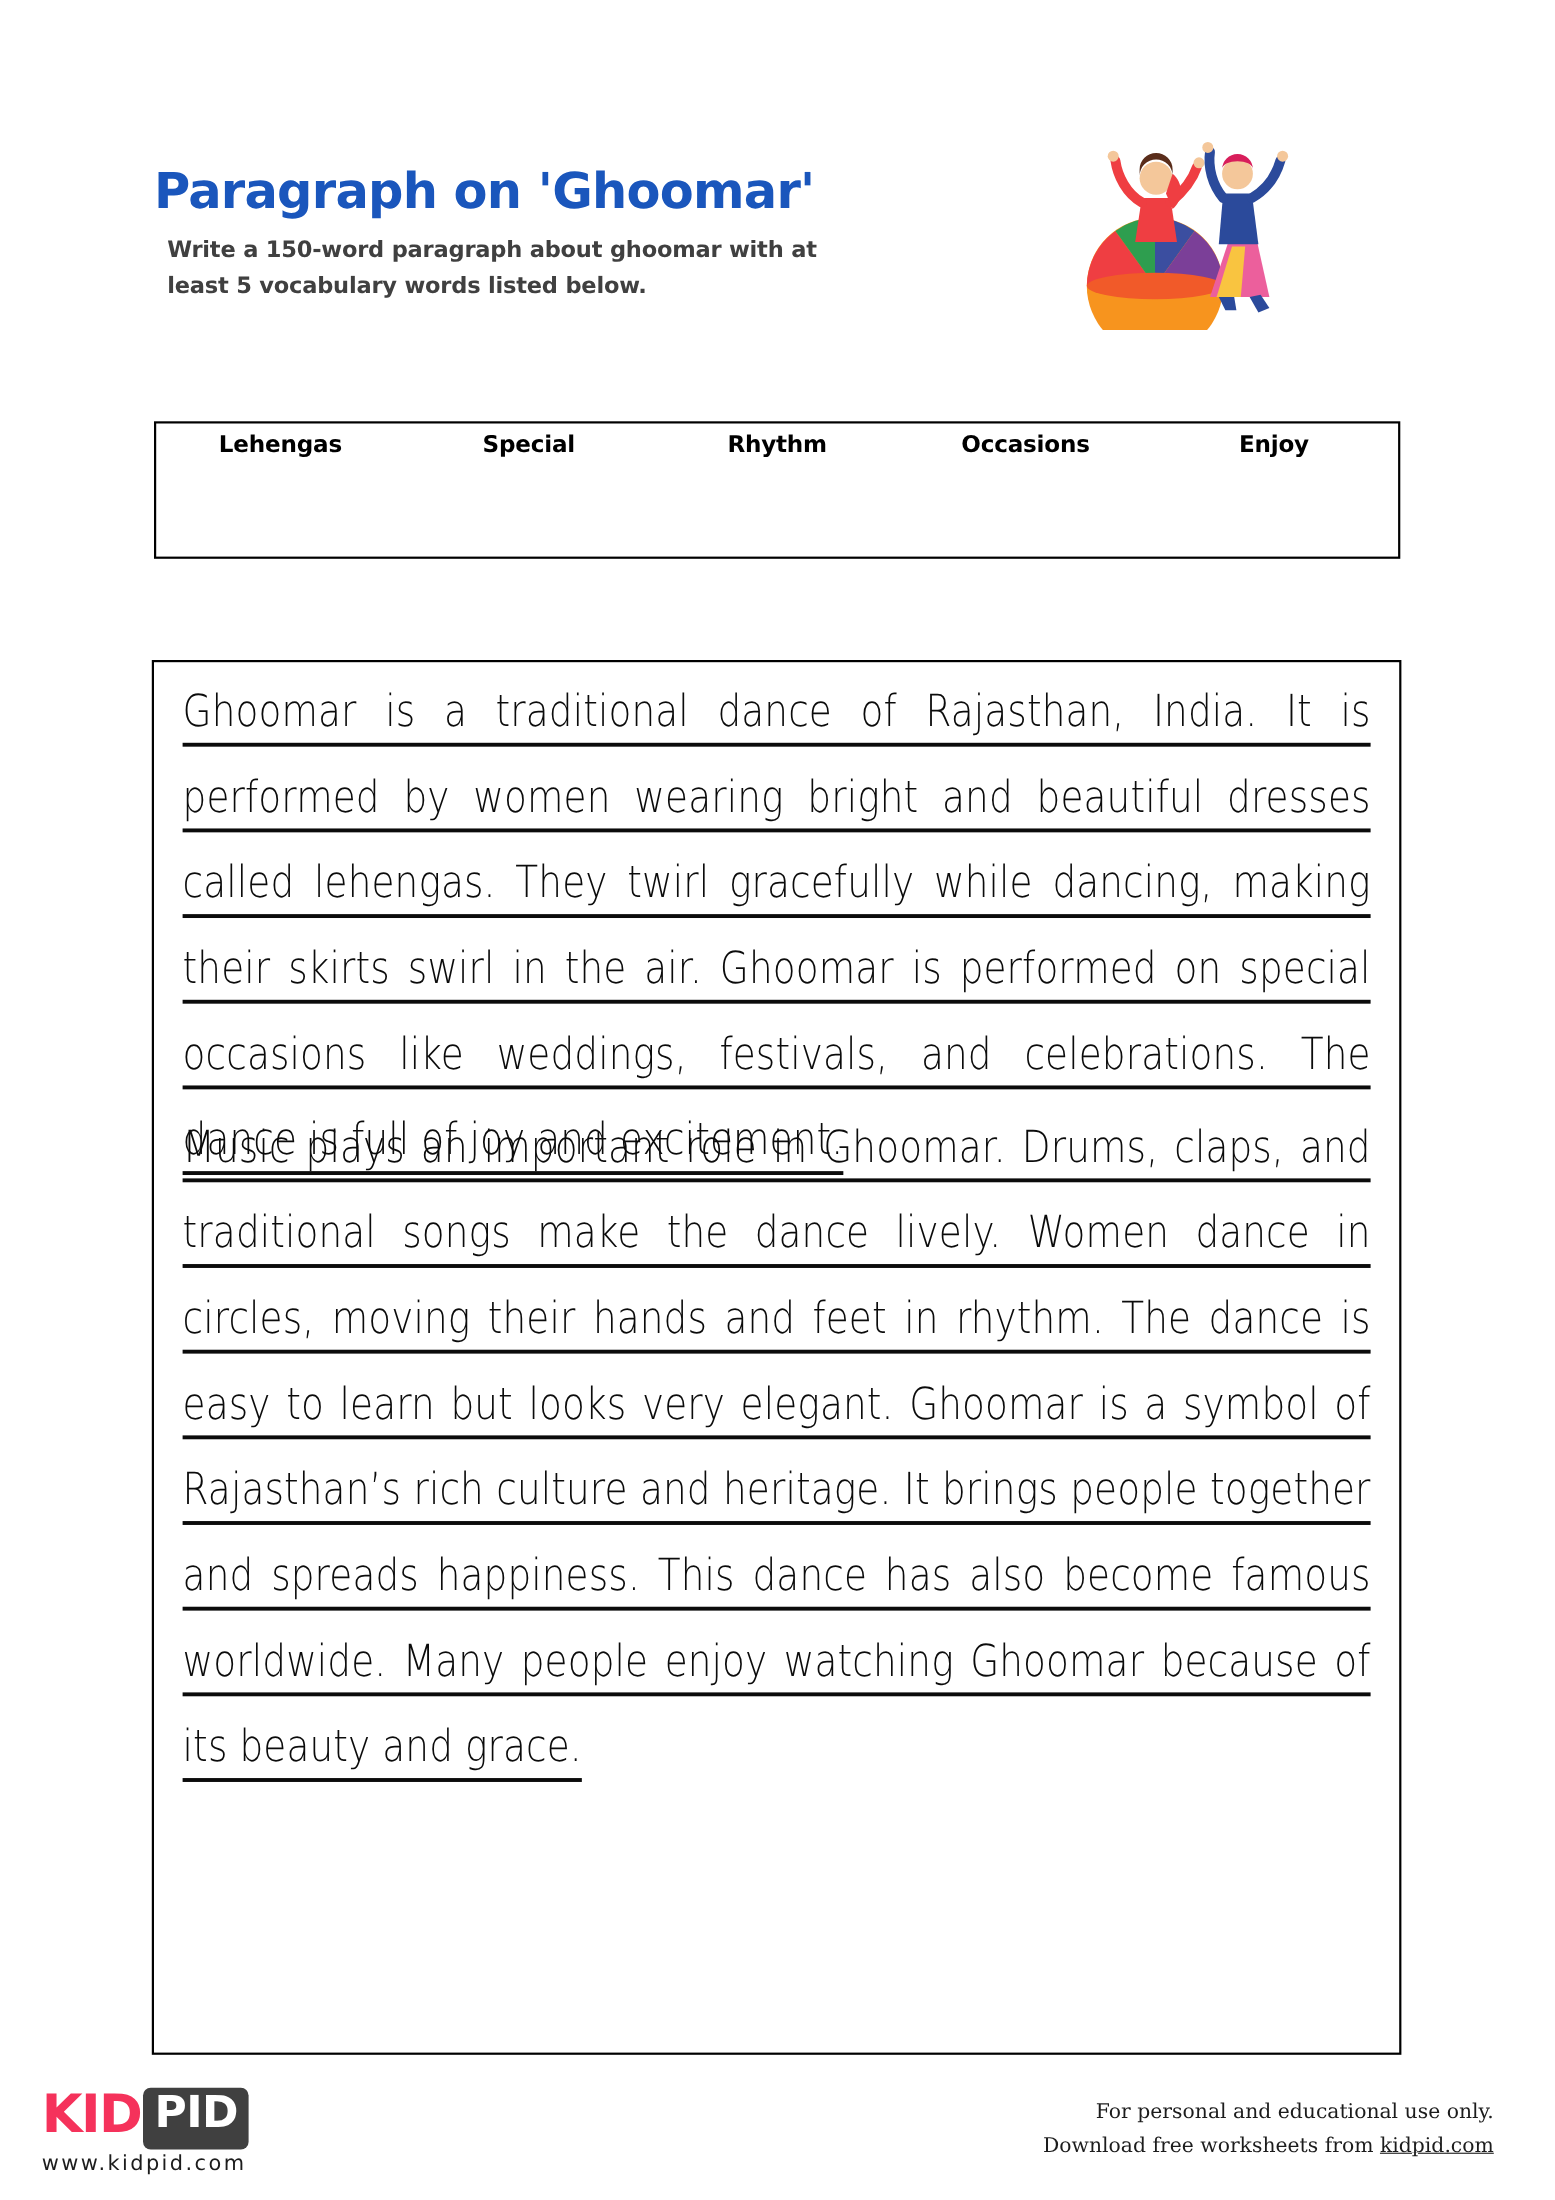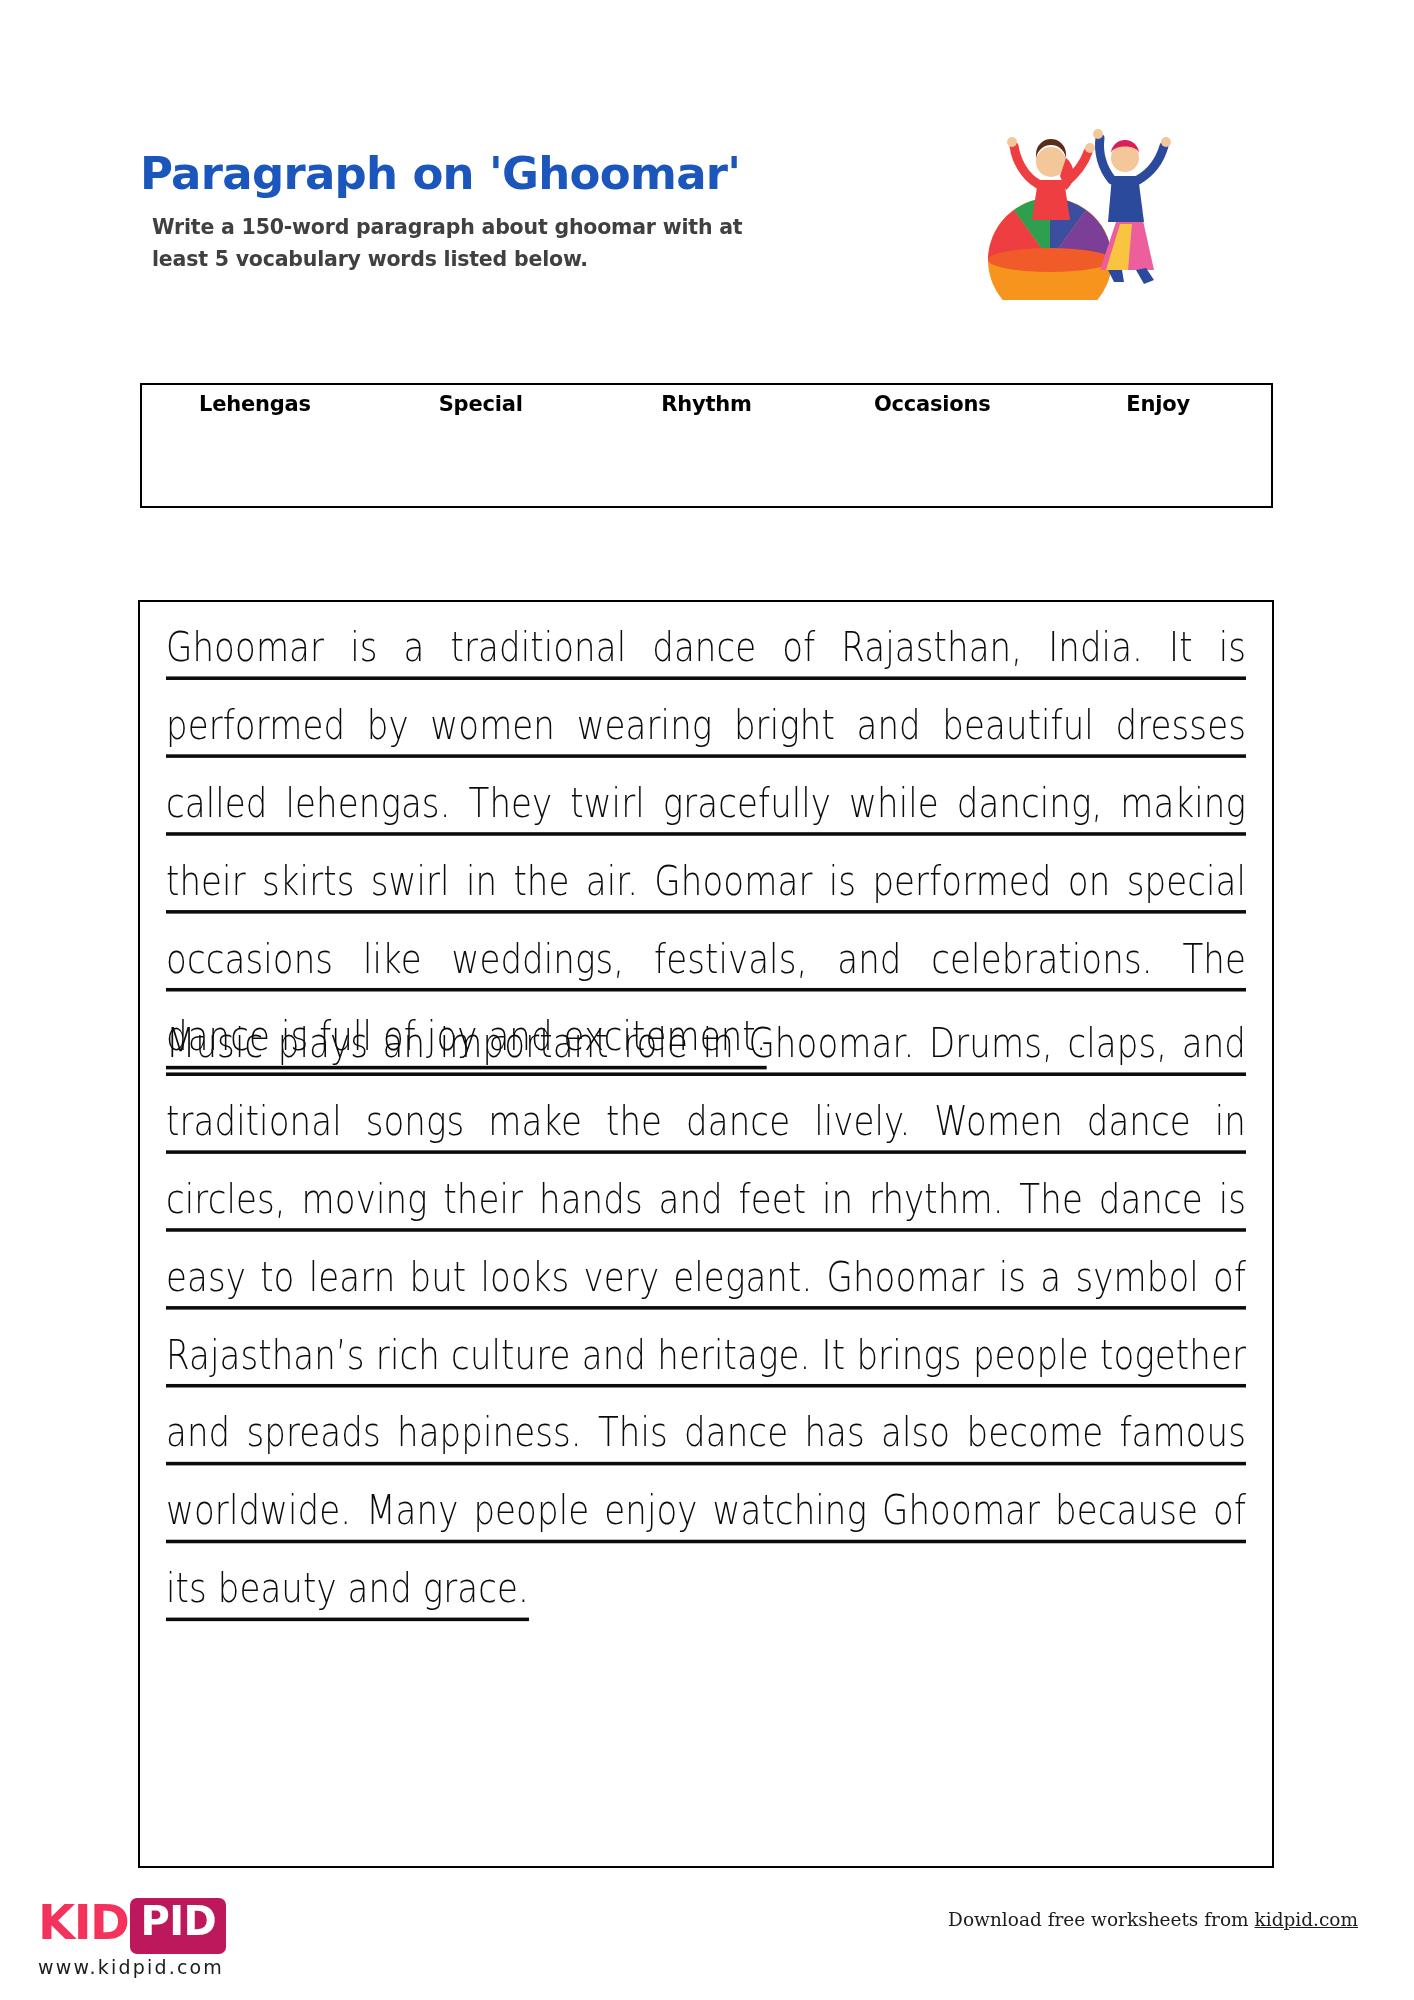--- a/index.html
+++ b/index.html
@@ -141,21 +141,21 @@
     font-weight: bold;
     color: #f5325b;
     letter-spacing: -1.5px;
     line-height: 1;
   }
   .logo-pid {
     font-family: "DejaVu Sans", sans-serif;
     font-size: 40px;
     font-weight: bold;
     color: #ffffff;
-    background: #be185d;
+    background: #404040;
     border-radius: 7px;
     padding: 3px 10px 5px 10px;
     letter-spacing: -0.5px;
     line-height: 1;
     margin-left: 2px;
   }
   .logo-url {
     font-family: "DejaVu Sans", sans-serif;
     font-size: 19px;
     font-weight: normal;
@@ -246,19 +246,20 @@
 
   <div class="footer">
     <div class="logo-wrap">
       <div class="logo-mark">
         <span class="logo-kid">KID</span>
         <span class="logo-pid">PID</span>
       </div>
       <div class="logo-url">www.kidpid.com</div>
     </div>
     <div class="footer-right">
+      <div>For personal and educational use only.</div>
       <div>
         <span>Download free worksheets from </span><a class="footer-link" href="#">kidpid.com</a>
       </div>
     </div>
   </div>
 
 </div>
 
 </body></html>

